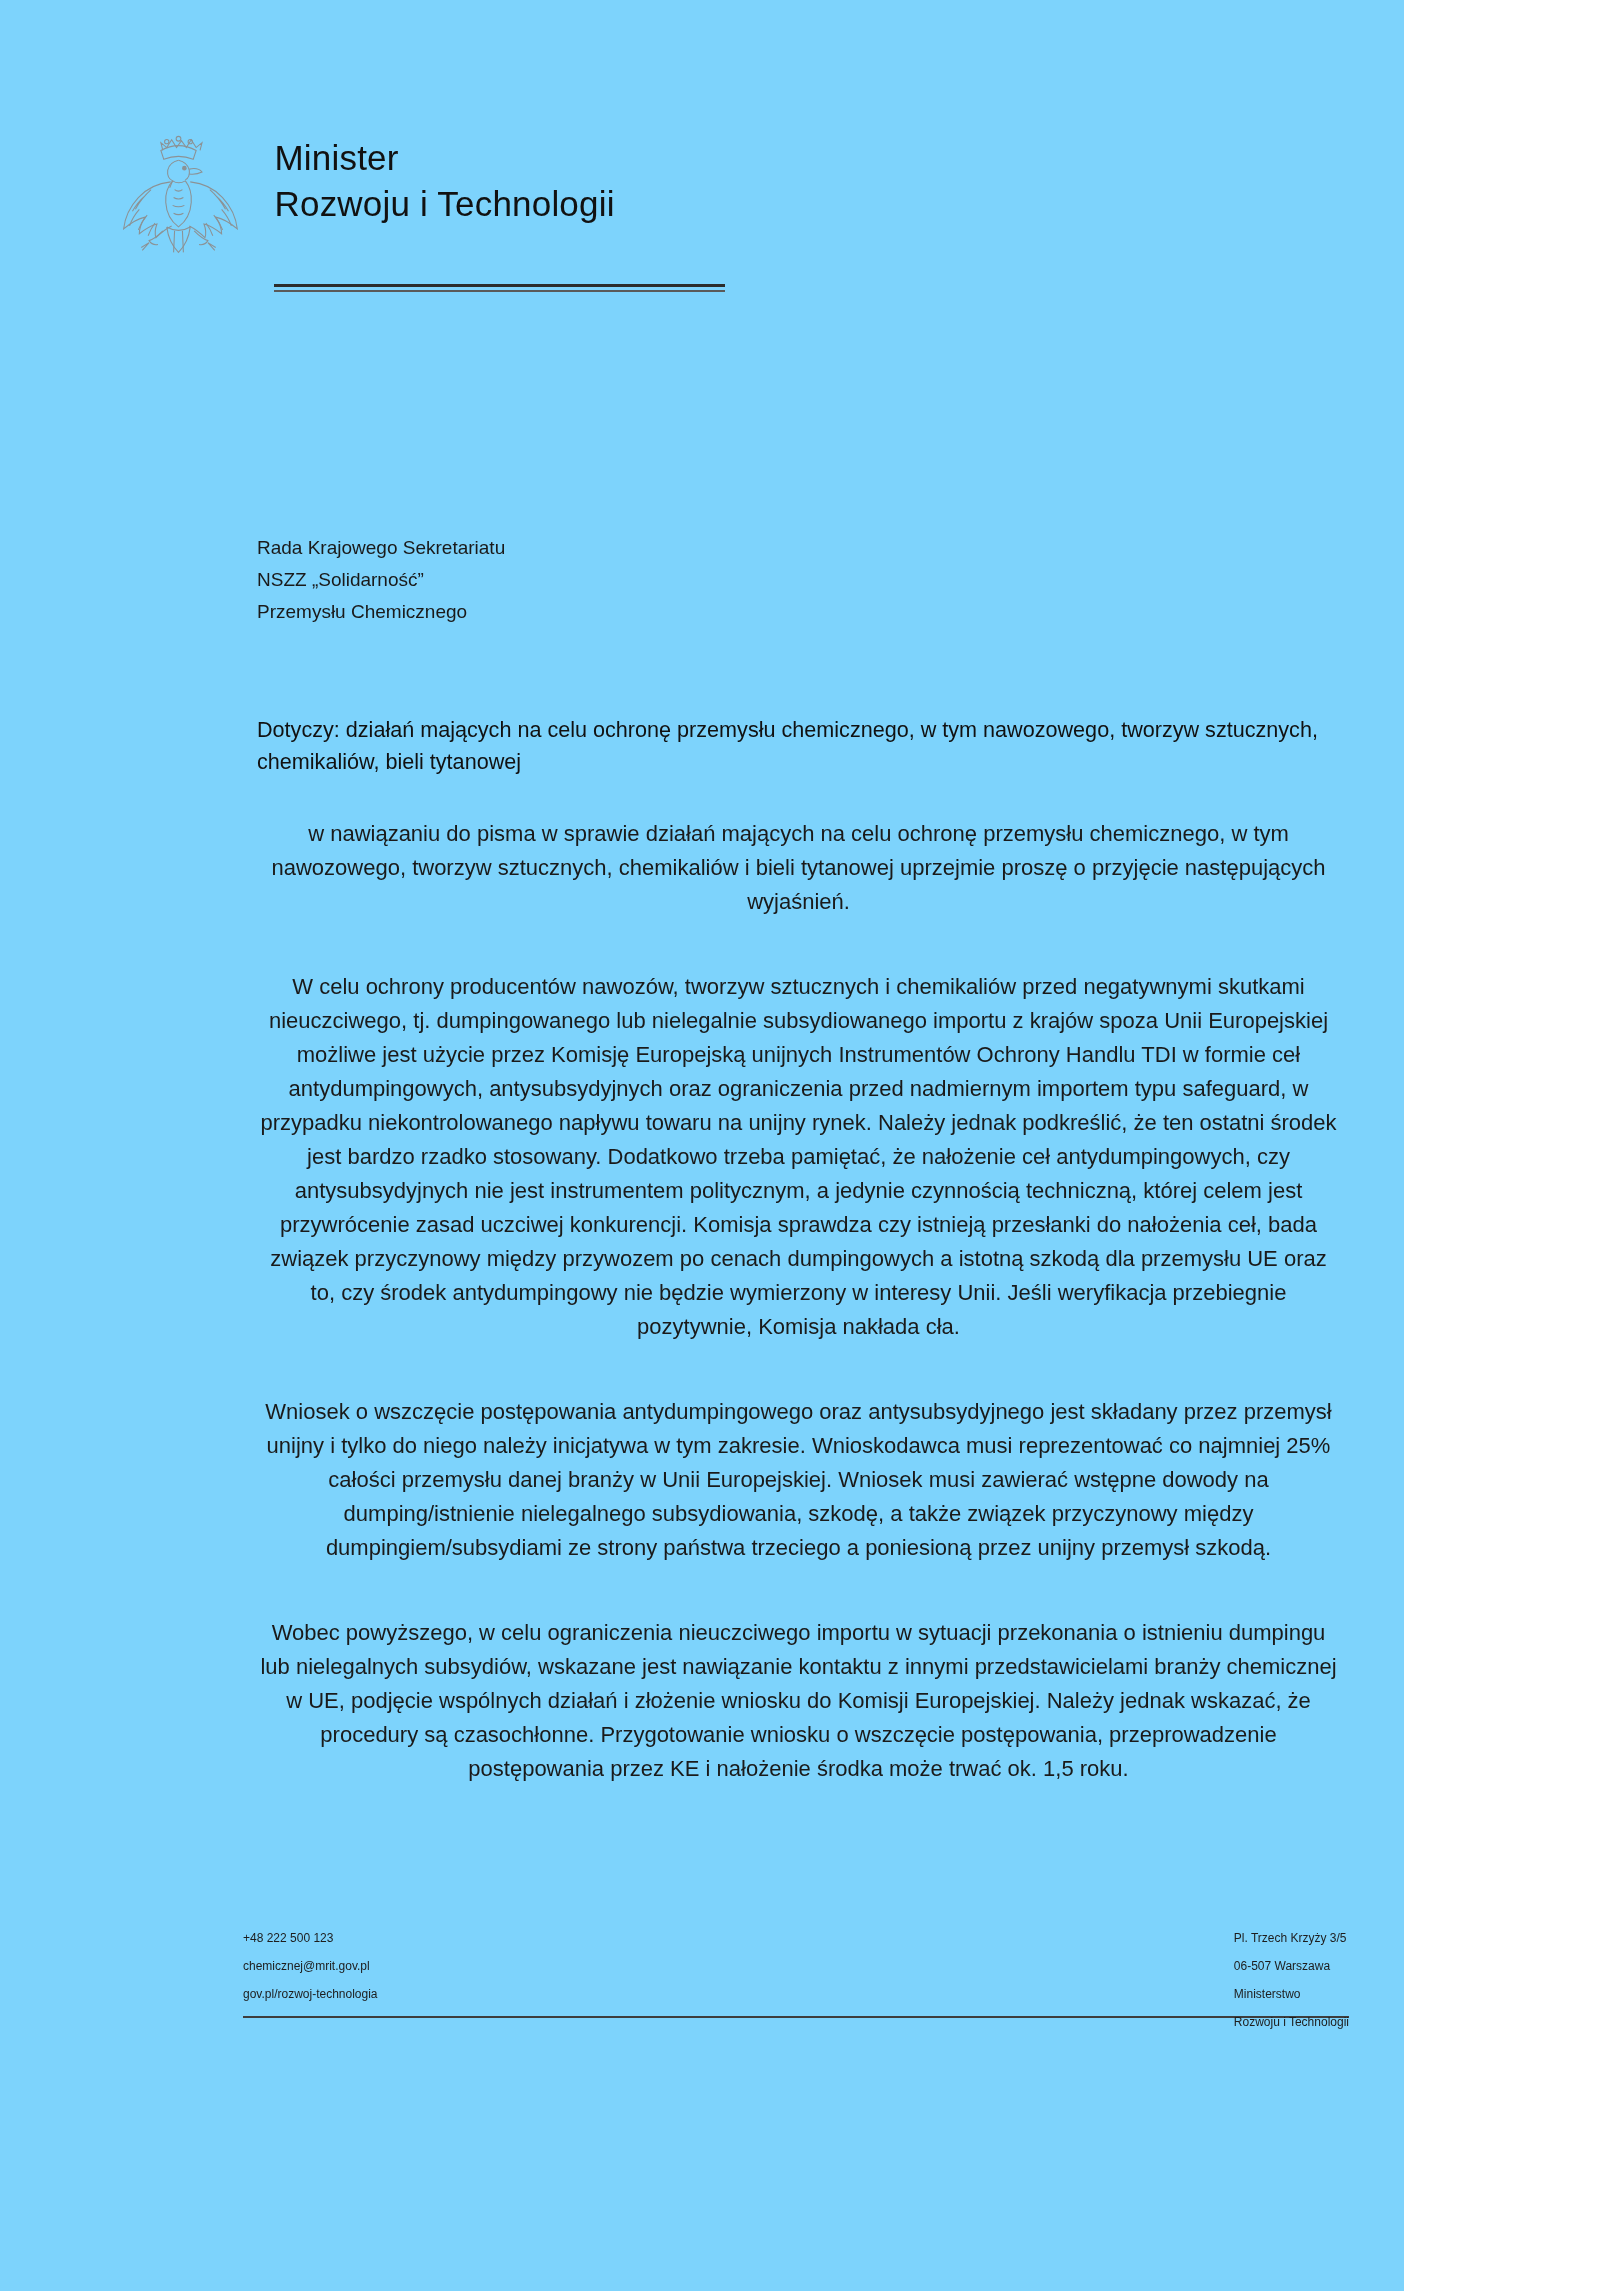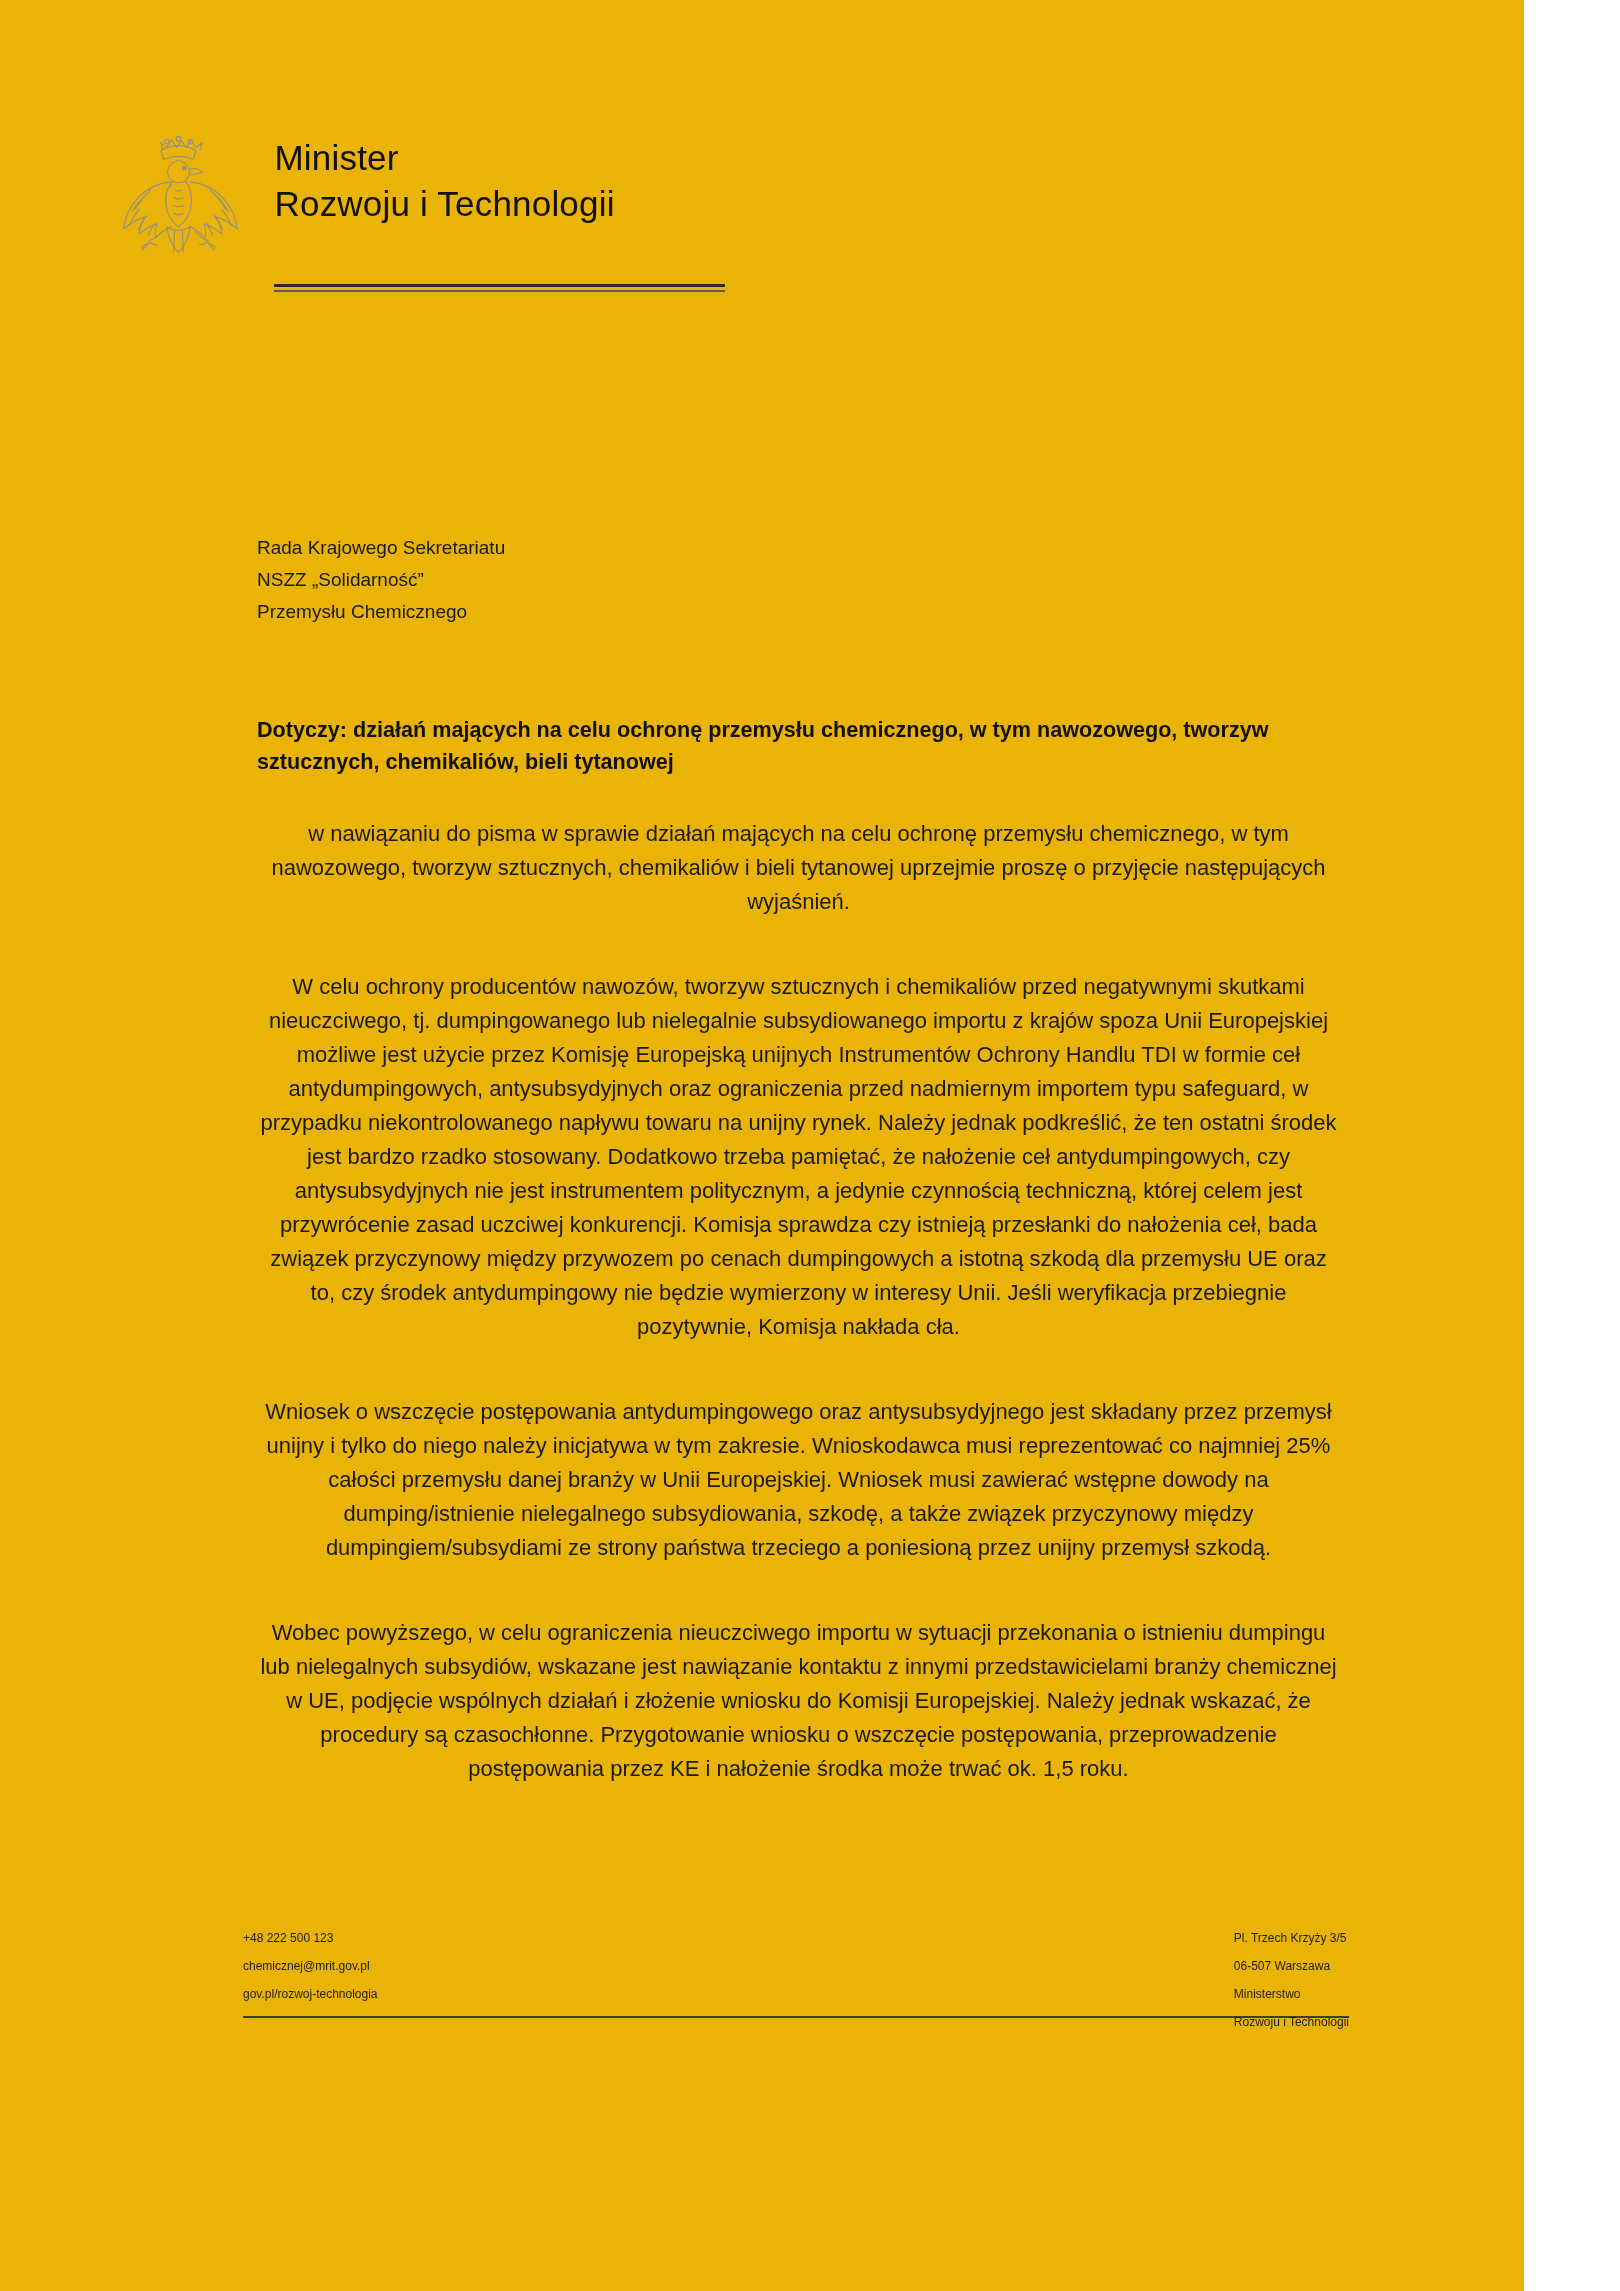--- a/index.html
+++ b/index.html
@@ -11,23 +11,23 @@
     width: 1620px;
     height: 2292px;
     font-family: "Liberation Sans", sans-serif;
     color: #1a1a1a;
     position: relative;
     overflow: hidden;
   }
 
   .page {
     position: relative;
-    width: 1524px;
+    width: 1404px;
     height: 2292px;
-    background: #eab308;
+    background: #7dd3fc;
   }
 
   
   .letterhead {
     position: absolute;
     left: 106px;
     top: 125px;
     display: flex;
     align-items: flex-start;
   }
@@ -84,21 +84,21 @@
   .addressee {
     margin-top: 120px;
     font-size: 19px;
     line-height: 32px;
     color: #1a1a1a;
   }
   .subject {
     margin-top: 86px;
     font-size: 21.6px;
     line-height: 32px;
-    font-weight: bold;
+    font-weight: normal;
     color: #111;
   }
   .salutation {
     margin-top: 41px;
     font-size: 21.6px;
     line-height: 32px;
     font-weight: bold;
     color: #111;
   }
   p.para {

